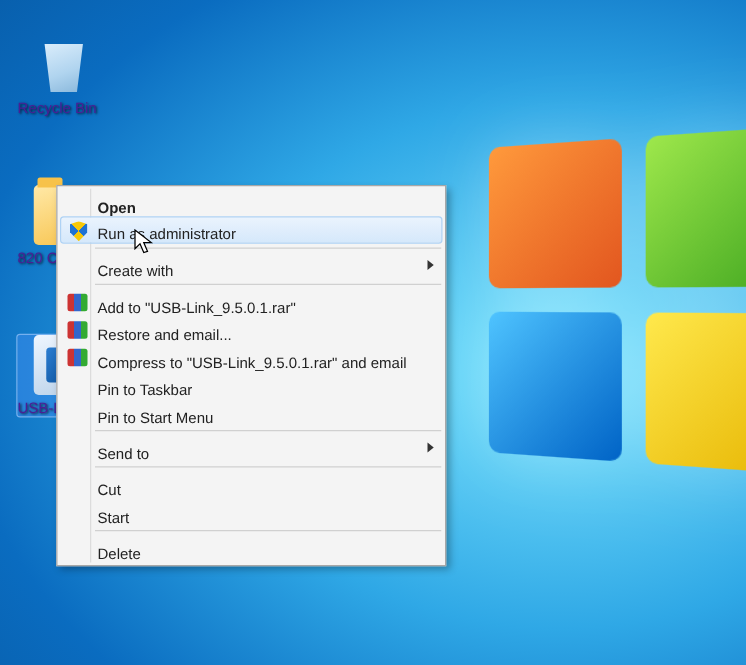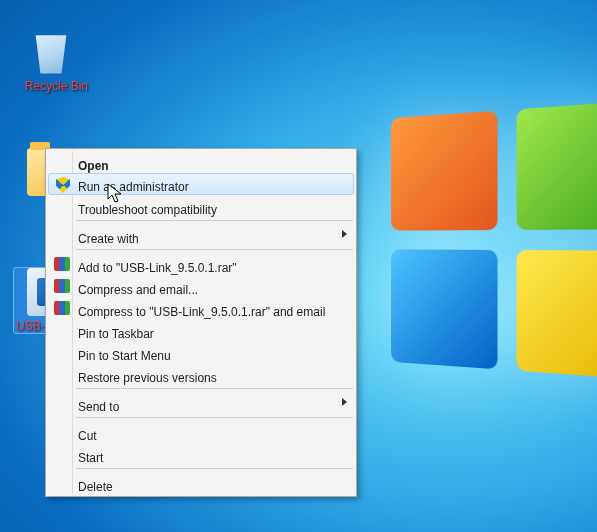--- a/index.html
+++ b/index.html
@@ -19,21 +19,21 @@
     filter: drop-shadow(0 0 30px rgba(255,255,255,.25));
   }
   .winlogo div { position: absolute; width: 120px; height: 120px; border-radius: 10px; }
   .wl1{top:0;left:0;background:linear-gradient(135deg,#ff9a3c,#e2561f);}
   .wl2{top:0;right:0;background:linear-gradient(135deg,#9fe84c,#3fa51f);}
   .wl3{bottom:0;left:0;background:linear-gradient(135deg,#4fc4ff,#0063c6);}
   .wl4{bottom:0;right:0;background:linear-gradient(135deg,#ffe94d,#e6b400);}
 
   .desktop-icon {
     position: absolute; width: 74px;
-    text-align: right; color: #ef4444;
+    text-align: left; color: #4c1d95;
     text-shadow: 1px 1px 2px rgba(0,0,0,.8);
     font-size: 12px;
     cursor: default;
   }
   .desktop-icon .ic { width: 48px; height: 48px; margin: 0 auto 3px; }
   .recycle .ic { 
     background: linear-gradient(160deg,#e8f5ff 0%, #b0d4ef 60%, #7fb0d6 100%);
     clip-path: polygon(18% 15%, 82% 15%, 72% 95%, 28% 95%);
     border-radius: 4px;
   }
@@ -133,59 +133,53 @@
 
   <div class="row bold">
     <span>Open</span>
   </div>
   <div class="row hover">
     <span class="iconslot">
         <span class="shield"></span>
       </span>
     <span>Run as administrator</span>
   </div>
-  <div class="row">
-    <span>Troubleshoot compatibility</span>
-  </div>
 
   <div class="sep"></div>
 
   <div class="row">
     <span>Create with</span>
     <span class="arrow"></span>
   </div>
 
   <div class="sep"></div>
 
   <div class="row">
     <span class="iconslot">
         <span class="books"></span>
       </span>
     <span>Add to "USB-Link_9.5.0.1.rar"</span>
   </div>
   <div class="row">
     <span class="iconslot">
         <span class="books"></span>
       </span>
-    <span>Compress and email...</span>
+    <span>Restore and email...</span>
   </div>
   <div class="row">
     <span class="iconslot">
         <span class="books"></span>
       </span>
     <span>Compress to "USB-Link_9.5.0.1.rar" and email</span>
   </div>
   <div class="row">
     <span>Pin to Taskbar</span>
   </div>
   <div class="row">
     <span>Pin to Start Menu</span>
-  </div>
-  <div class="row">
-    <span>Restore previous versions</span>
   </div>
 
   <div class="sep"></div>
 
   <div class="row">
     <span>Send to</span>
     <span class="arrow"></span>
   </div>
 
   <div class="sep"></div>

